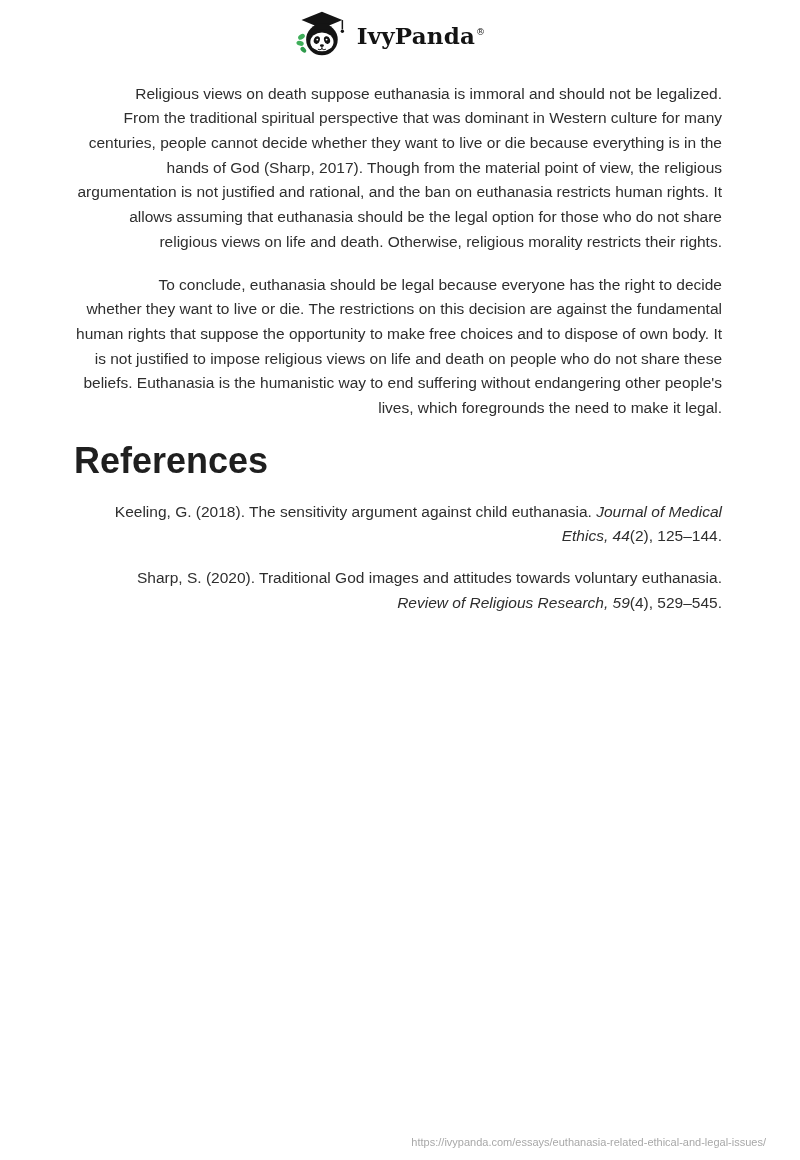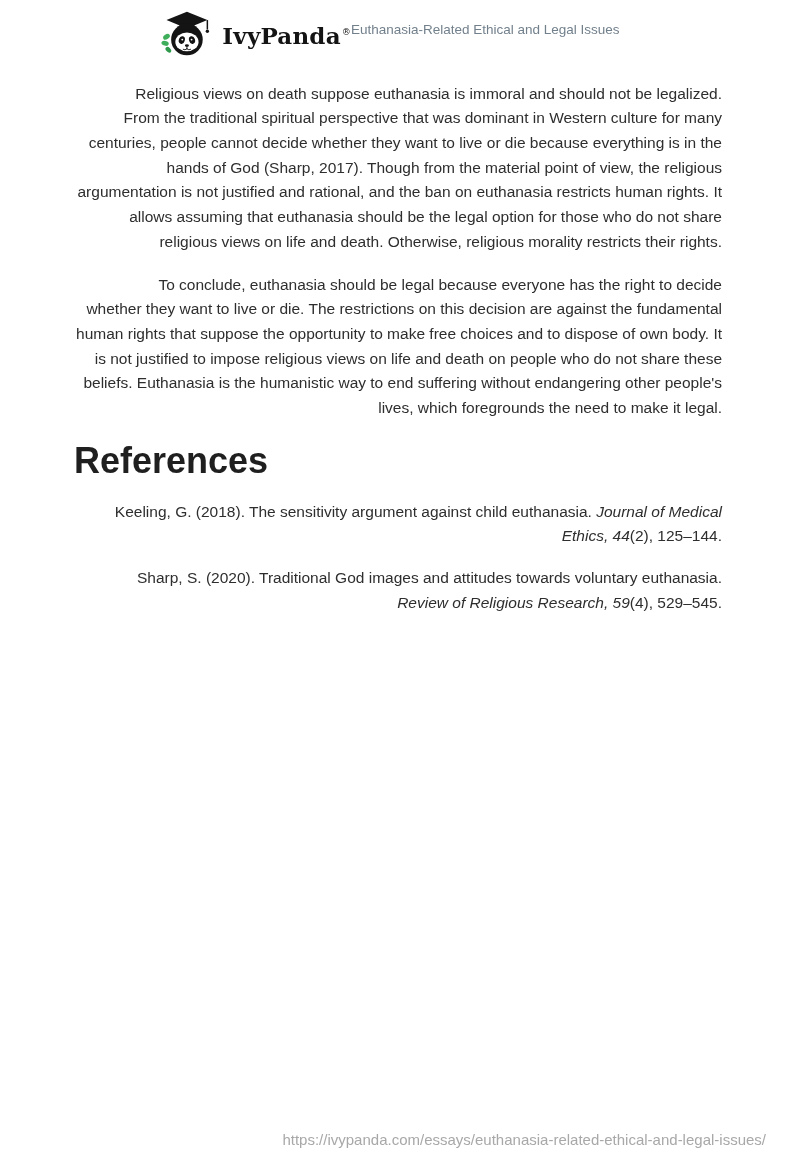--- a/index.html
+++ b/index.html
@@ -65,21 +65,21 @@
     font-weight: 700;
     color: #1f1f1f;
     margin: 28px 0 26px 0;
   }
   .ref { margin-bottom: 17px; }
   .ref i { font-style: italic; }
   .page-footer {
     position: absolute;
     right: 34px;
     bottom: 12px;
-    font-size: 15px;
+    font-size: 11px;
     color: #a8a8a8;
   }
 </style>
 </head>
 <body>
 
 <div class="page">
 
   <header class="page-header">
     <div class="brand">
@@ -101,21 +101,20 @@
         <ellipse cx="29" cy="38.5" rx="2.2" ry="1.5" fill="#141414"></ellipse>
         <path d="M29 40 L29 42 M29 42 Q26.8 44 25 42.6 M29 42 Q31.2 44 33 42.6" stroke="#141414" stroke-width="1" fill="none" stroke-linecap="round"></path>
 
         <polygon points="29,2 51,11 29,20 7,11" fill="#141414"></polygon>
         <polygon points="21,15 37,15 37,21 21,21" fill="#141414"></polygon>
         <path d="M51 11 L51 21" stroke="#141414" stroke-width="1.6"></path>
         <circle cx="51" cy="23" r="1.8" fill="#141414"></circle>
       </svg>
       <span class="brand-text"><span>IvyPanda</span><sup>®</sup></span>
     </div>
-    <div class="doc-title">Euthanasia-Related Ethical and Legal Issues</div>
   </header>
 
   <main class="essay-body">
     <p class="para">Religious views on death suppose euthanasia is immoral and should not be legalized. From the traditional spiritual perspective that was dominant in Western culture for many centuries, people cannot decide whether they want to live or die because everything is in the hands of God (Sharp, 2017). Though from the material point of view, the religious argumentation is not justified and rational, and the ban on euthanasia restricts human rights. It allows assuming that euthanasia should be the legal option for those who do not share religious views on life and death. Otherwise, religious morality restricts their rights.</p>
     <p class="para">To conclude, euthanasia should be legal because everyone has the right to decide whether they want to live or die. The restrictions on this decision are against the fundamental human rights that suppose the opportunity to make free choices and to dispose of own body. It is not justified to impose religious views on life and death on people who do not share these beliefs. Euthanasia is the humanistic way to end suffering without endangering other people's lives, which foregrounds the need to make it legal.</p>
 
     <h1 class="refs-heading">References</h1>
 
     <p class="para ref"><span>Keeling, G. (2018). The sensitivity argument against child euthanasia. </span><i>Journal of Medical Ethics, 44</i><span>(2), 125–144.</span></p>
 

